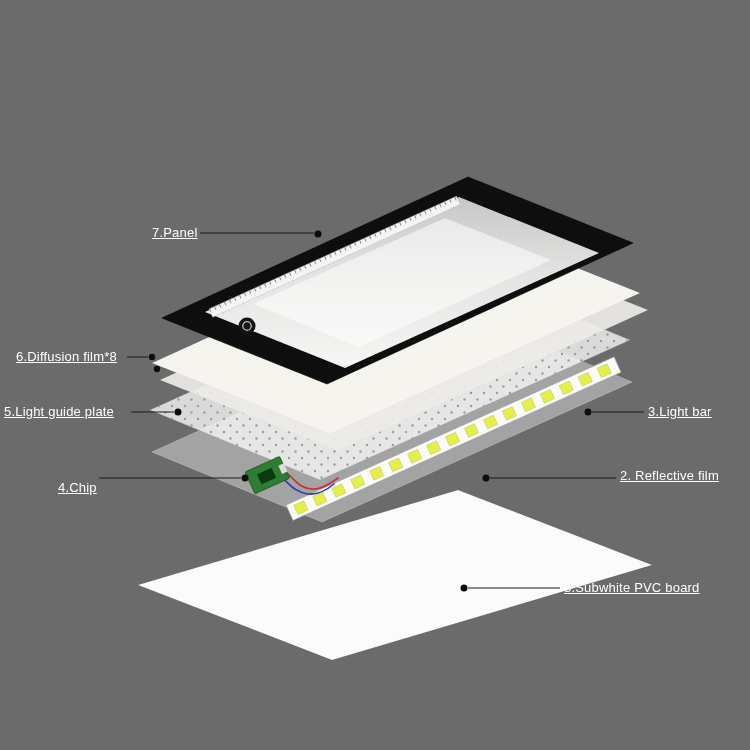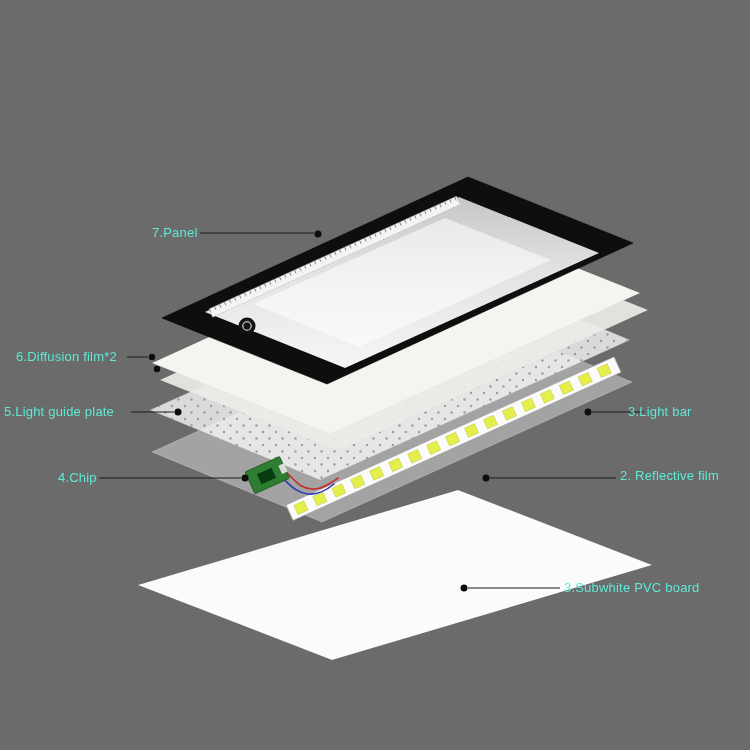--- a/index.html
+++ b/index.html
@@ -3,23 +3,24 @@
 <meta charset="utf-8">
 <style>
   html,body{margin:0;padding:0;}
   body{width:750px;height:750px;background:#6b6b6b;overflow:hidden;}
   .stage{position:relative;width:750px;height:750px;font-family:"Liberation Sans",sans-serif;}
   .stage svg{position:absolute;left:0;top:0;}
   .label{
     position:absolute;
     font-size:13px;
     line-height:14px;
-    color:#5eead4;
+    color:#ffffff;
     white-space:nowrap;
     letter-spacing:0.2px;
+    text-decoration:underline;
   }
 </style>
 </head>
 <body bgcolor="#6b6b6b">
 
 <div class="stage">
 
   <svg width="750" height="750" viewBox="0 0 750 750">
     <defs>
       <linearGradient id="screenGrad" x1="0" y1="0" x2="0" y2="1">
@@ -105,20 +106,20 @@
     <circle cx="588" cy="412" r="3.5" fill="#0d0d0d"></circle>
 
     <line x1="490" y1="478" x2="616" y2="478" stroke="#1a1a1a" stroke-width="1"></line>
     <circle cx="486" cy="478" r="3.5" fill="#0d0d0d"></circle>
 
     <line x1="468" y1="588" x2="560" y2="588" stroke="#1a1a1a" stroke-width="1"></line>
     <circle cx="464" cy="588" r="3.5" fill="#0d0d0d"></circle>
   </svg>
 
   <div class="label" style="left:152px;top:226px">7.Panel</div>
-  <div class="label" style="left:16px;top:350px">6.Diffusion film*2</div>
+  <div class="label" style="left:16px;top:350px">6.Diffusion film*8</div>
   <div class="label" style="left:4px;top:405px">5.Light guide plate</div>
-  <div class="label" style="left:58px;top:471px">4.Chip</div>
-  <div class="label" style="left:628px;top:405px">3.Light bar</div>
+  <div class="label" style="left:58px;top:481px">4.Chip</div>
+  <div class="label" style="left:648px;top:405px">3.Light bar</div>
   <div class="label" style="left:620px;top:469px">2. Reflective film</div>
   <div class="label" style="left:564px;top:581px">3.Subwhite PVC board</div>
 
 </div>
 
 </body></html>

